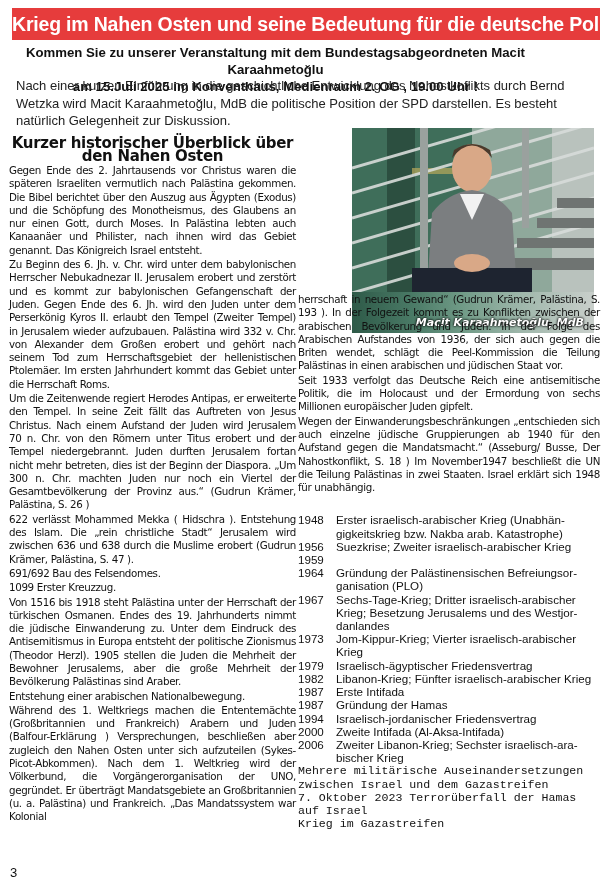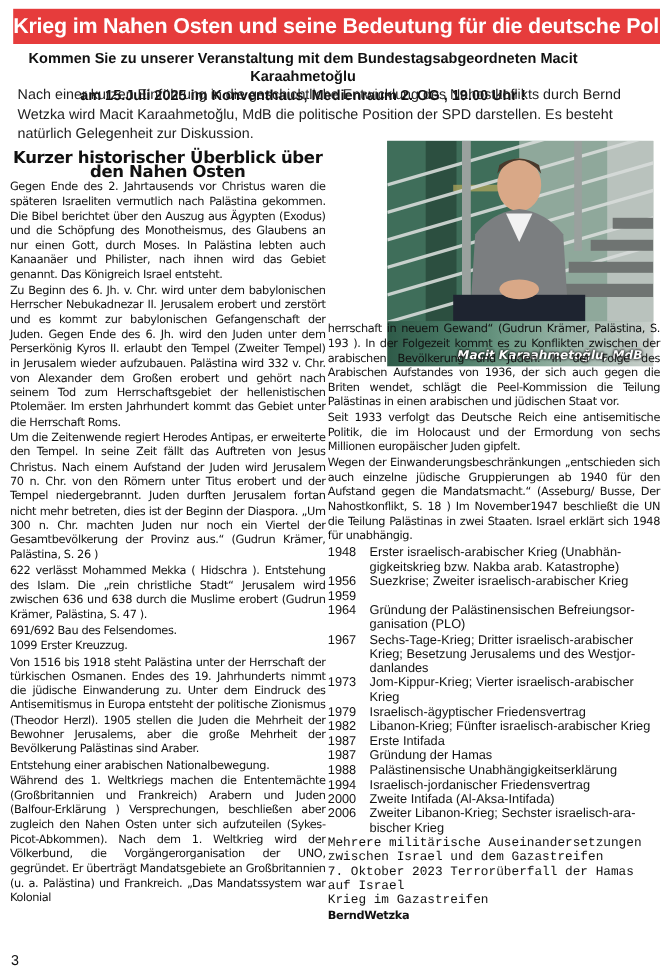--- a/index.html
+++ b/index.html
@@ -22,21 +22,21 @@
     position:absolute; font-family:"DejaVu Sans", sans-serif; font-size:10.3px; line-height:13.3px;
     letter-spacing:-0.35px; color:#111;
   }
   .col-left { left:9px; top:137px; width:287px; }
   .col-right { left:298px; top:293px; width:302px; }
   .col p { margin:0 0 1px 0; text-align:justify; hyphens:manual; }
   .section-head {
     font-family:"DejaVu Sans", sans-serif; font-weight:bold; font-size:15px; line-height:13px;
     text-align:center; margin:0 0 1px 0; letter-spacing:-0.3px;
   }
-  .timeline { font-family:"Liberation Sans", sans-serif; font-size:11.6px; line-height:13.2px; letter-spacing:0; margin-top:1px; }
+  .timeline { font-family:"Liberation Sans", sans-serif; font-size:11.6px; line-height:13.2px; letter-spacing:0; margin-top:19px; }
   .tl-row { display:flex; }
   .tl-year { width:38px; flex:none; }
   .tl-text { flex:1; }
   .tail { font-family:Liberation Mono, monospace; font-size:11.6px; line-height:13.2px; letter-spacing:0; }
   .tail div { margin:0; }
   .author { font-family:"DejaVu Sans", sans-serif; font-weight:bold; font-size:10.3px; letter-spacing:-0.3px; }
   .page-num {
     position:absolute; left:10px; top:865px; font-family:"Liberation Sans", sans-serif; font-size:13px;
   }
   .photo {
@@ -148,38 +148,33 @@
       </div>
     <div class="tl-row">
         <span class="tl-year">1987</span>
         <span class="tl-text">Erste Intifada</span>
       </div>
     <div class="tl-row">
         <span class="tl-year">1987</span>
         <span class="tl-text">Gründung der Hamas</span>
       </div>
     <div class="tl-row">
-        <span class="tl-year">1988</span>
-        <span class="tl-text">Palästinensische Unabhängigkeitserklärung</span>
-      </div>
-    <div class="tl-row">
         <span class="tl-year">1994</span>
         <span class="tl-text">Israelisch-jordanischer Friedensvertrag</span>
       </div>
     <div class="tl-row">
         <span class="tl-year">2000</span>
         <span class="tl-text">Zweite Intifada (Al-Aksa-Intifada)</span>
       </div>
     <div class="tl-row">
         <span class="tl-year">2006</span>
         <span class="tl-text">Zweiter Libanon-Krieg; Sechster israelisch-ara­bischer Krieg</span>
       </div>
   </div>
 
   <div class="tail">
     <div>Mehrere militärische Auseinandersetzungen zwischen Israel und dem Gazastreifen</div>
     <div>7. Oktober 2023 Terrorüberfall der Hamas auf Israel</div>
     <div>Krieg im Gazastreifen</div>
   </div>
-  <div class="author">BerndWetzka</div>
 </div>
 
 <div class="page-num">3</div>
 
 </body></html>

